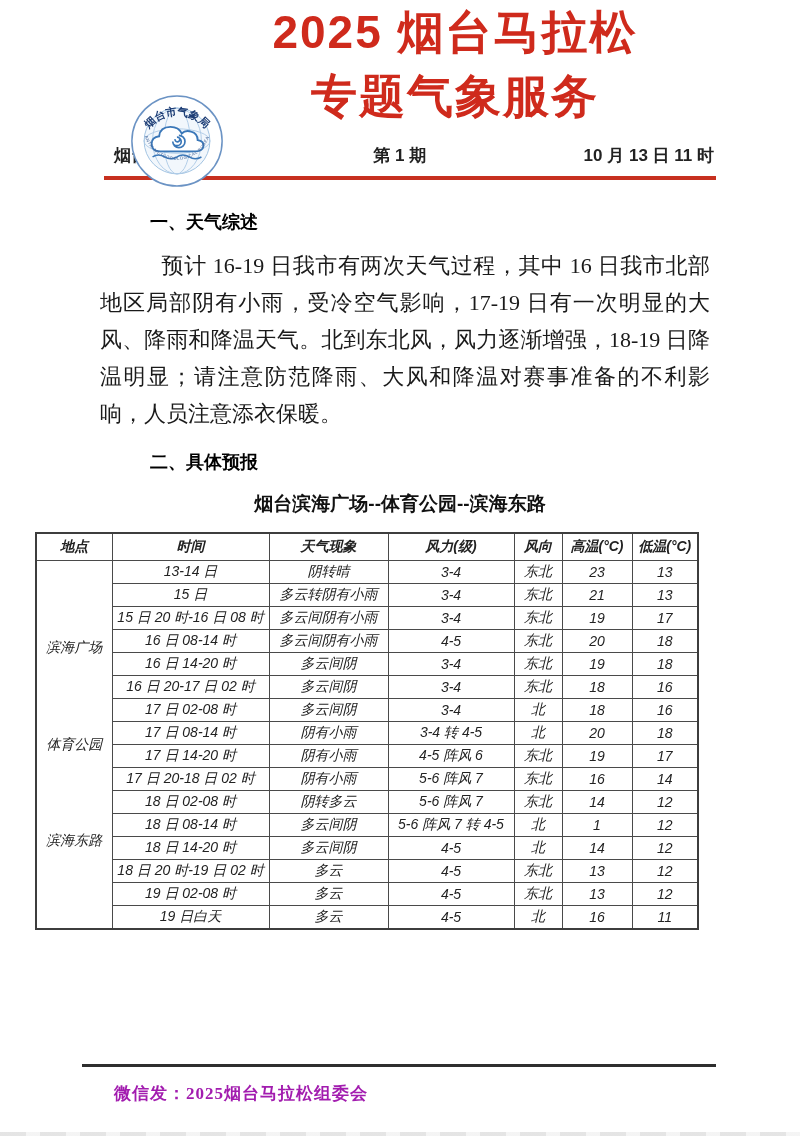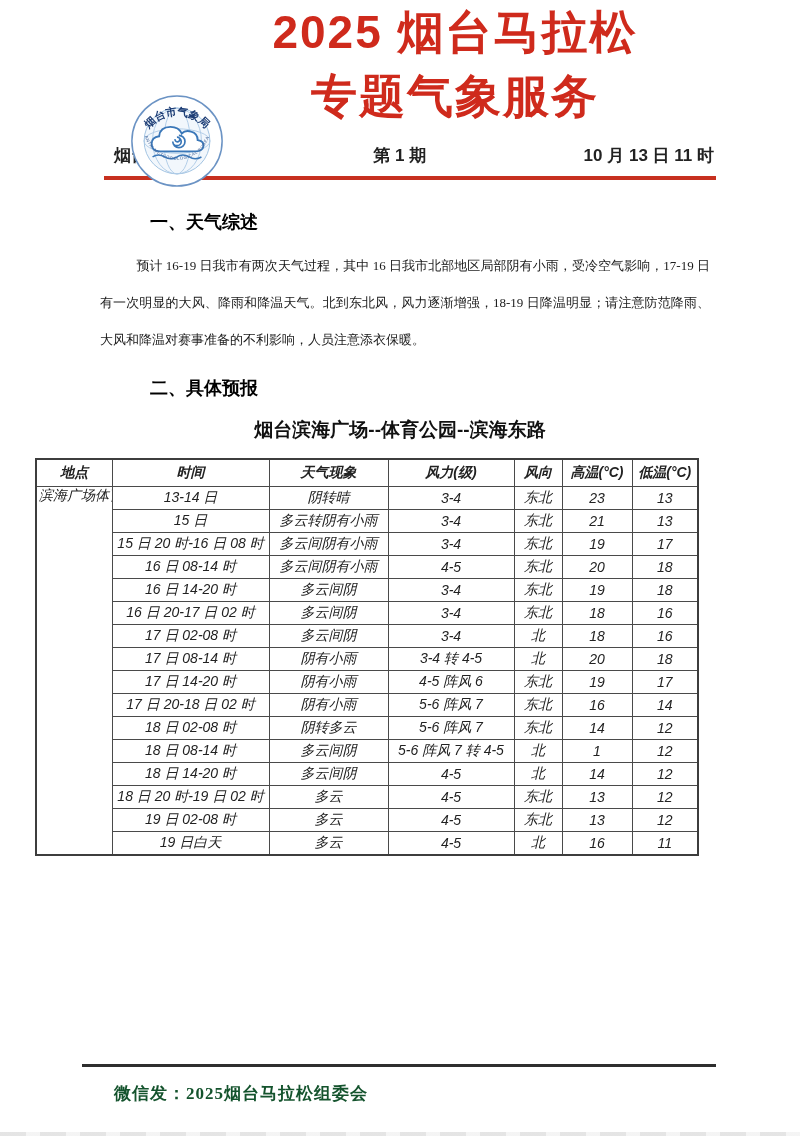--- a/index.html
+++ b/index.html
@@ -32,21 +32,21 @@
     margin:9px 84px 0 104px;height:4px;background:#c7301f;border:0;
   }
   
   .section-heading{
     margin:30px 0 0 150px;
     font-size:18px;font-weight:bold;color:#000000;
   }
   .summary-paragraph{
     margin:13px 90px 0 100px;
     font-family:"Liberation Serif","DejaVu Serif",serif;
-    font-size:13px;line-height:37px;
+    font-size:22px;line-height:37px;
     text-align:justify;text-indent:2.8em;
     color:#1a1a1a;
   }
   .forecast-heading{margin-top:18px;}
   .table-title{
     margin-top:17px;text-align:center;
     font-size:19px;font-weight:bold;color:#111;
   }
   
   table.forecast{
@@ -61,32 +61,32 @@
     border:1px solid #4a4a4a;
     text-align:center;vertical-align:middle;
     padding:0 2px;
     height:22px;
     overflow:hidden;white-space:nowrap;
   }
   table.forecast th{height:26px;font-weight:bold;}
   table.forecast{border:2px solid #3d3d3d;}
   .loc-cell{padding:0;}
   .loc-wrap{
-    display:flex;justify-content:space-evenly;
+    display:flex;flex-direction:column;justify-content:space-evenly;
     height:100%;min-height:366px;
     font-size:14px;
   }
   
   .footer-rule{
     position:absolute;left:82px;top:1064px;width:634px;height:3px;background:#2e2e2e;
   }
   .footer-text{
     position:absolute;left:114px;top:1082px;
     font-family:"Liberation Serif","DejaVu Serif",serif;
-    font-size:17px;font-weight:600;color:#14532d;letter-spacing:1px;
+    font-size:17px;font-weight:600;color:#a21caf;letter-spacing:1px;
   }
   .bottom-edge{
     position:absolute;left:0;top:1132px;width:800px;height:4px;
     background:repeating-linear-gradient(90deg,#dedede 0 26px,#f2f2f2 26px 40px);
     opacity:.8;
   }
 </style>
 </head>
 <body>
 

